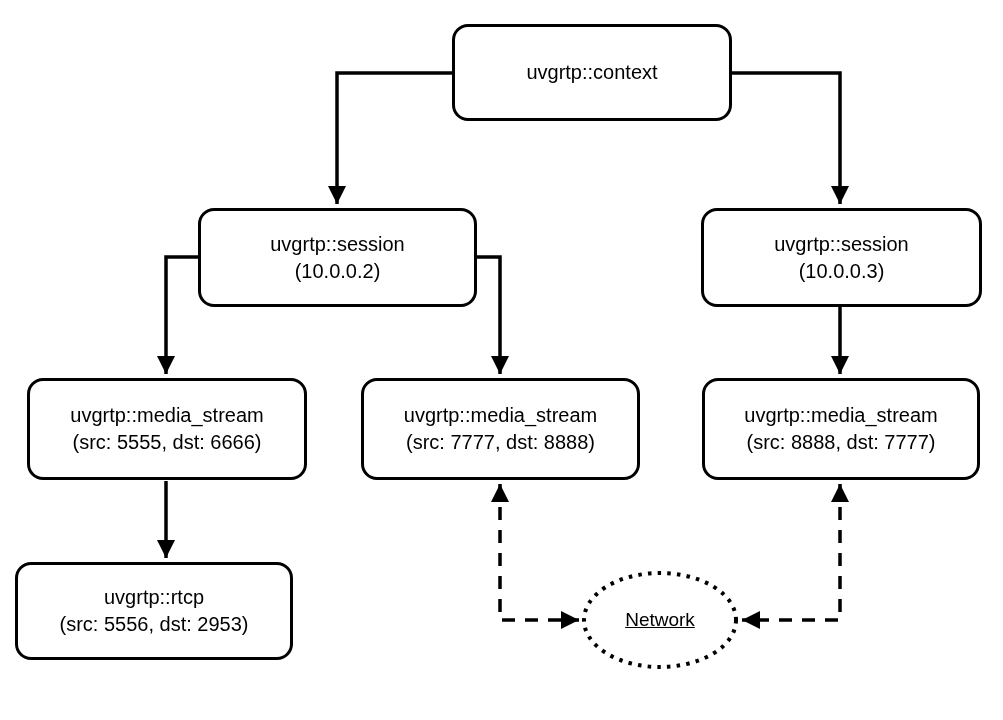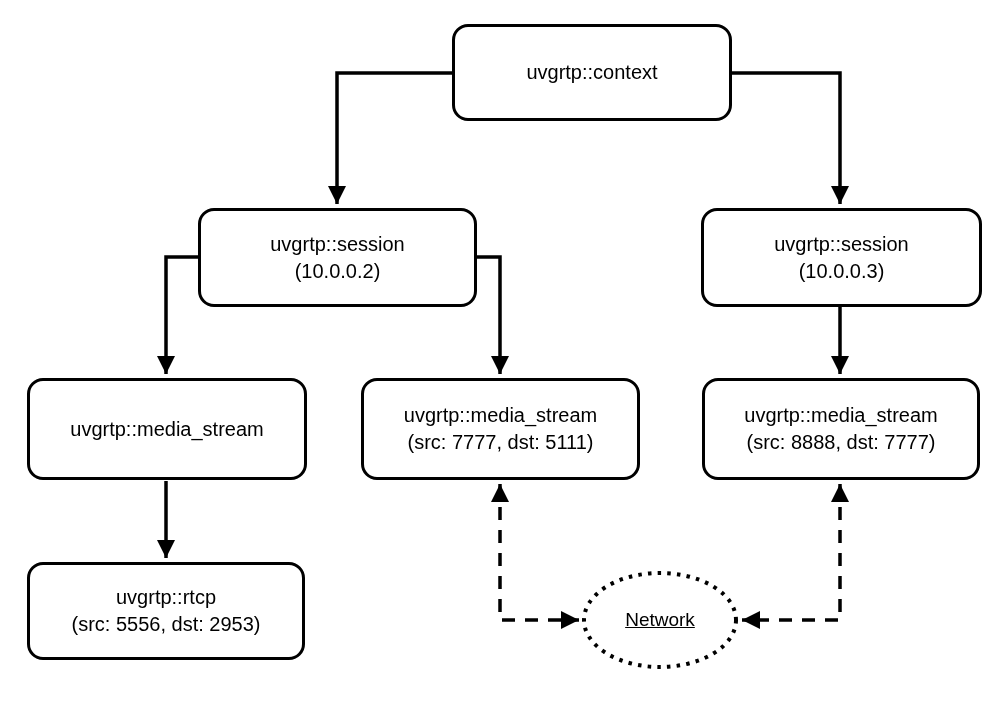--- a/index.html
+++ b/index.html
@@ -107,32 +107,33 @@
     <div>(10.0.0.2)</div>
   </div>
 
   <div class="node" style="left:701px; top:208px; width:281px; height:99px;">
     <div>uvgrtp::session</div>
     <div>(10.0.0.3)</div>
   </div>
 
   <div class="node" style="left:27px; top:378px; width:280px; height:102px;">
     <div>uvgrtp::media_stream</div>
+    <div>(src: 5555, dst: 6666)</div>
   </div>
 
   <div class="node" style="left:361px; top:378px; width:279px; height:102px;">
     <div>uvgrtp::media_stream</div>
-    <div>(src: 7777, dst: 5111)</div>
+    <div>(src: 7777, dst: 8888)</div>
   </div>
 
   <div class="node" style="left:702px; top:378px; width:278px; height:102px;">
     <div>uvgrtp::media_stream</div>
     <div>(src: 8888, dst: 7777)</div>
   </div>
 
-  <div class="node" style="left:27px; top:562px; width:278px; height:98px;">
+  <div class="node" style="left:15px; top:562px; width:278px; height:98px;">
     <div>uvgrtp::rtcp</div>
     <div>(src: 5556, dst: 2953)</div>
   </div>
 
   <div class="ellipse-label" style="left:585px; top:598px; width:150px; height:44px;">Network</div>
 
 </div>
 
 </body></html>

